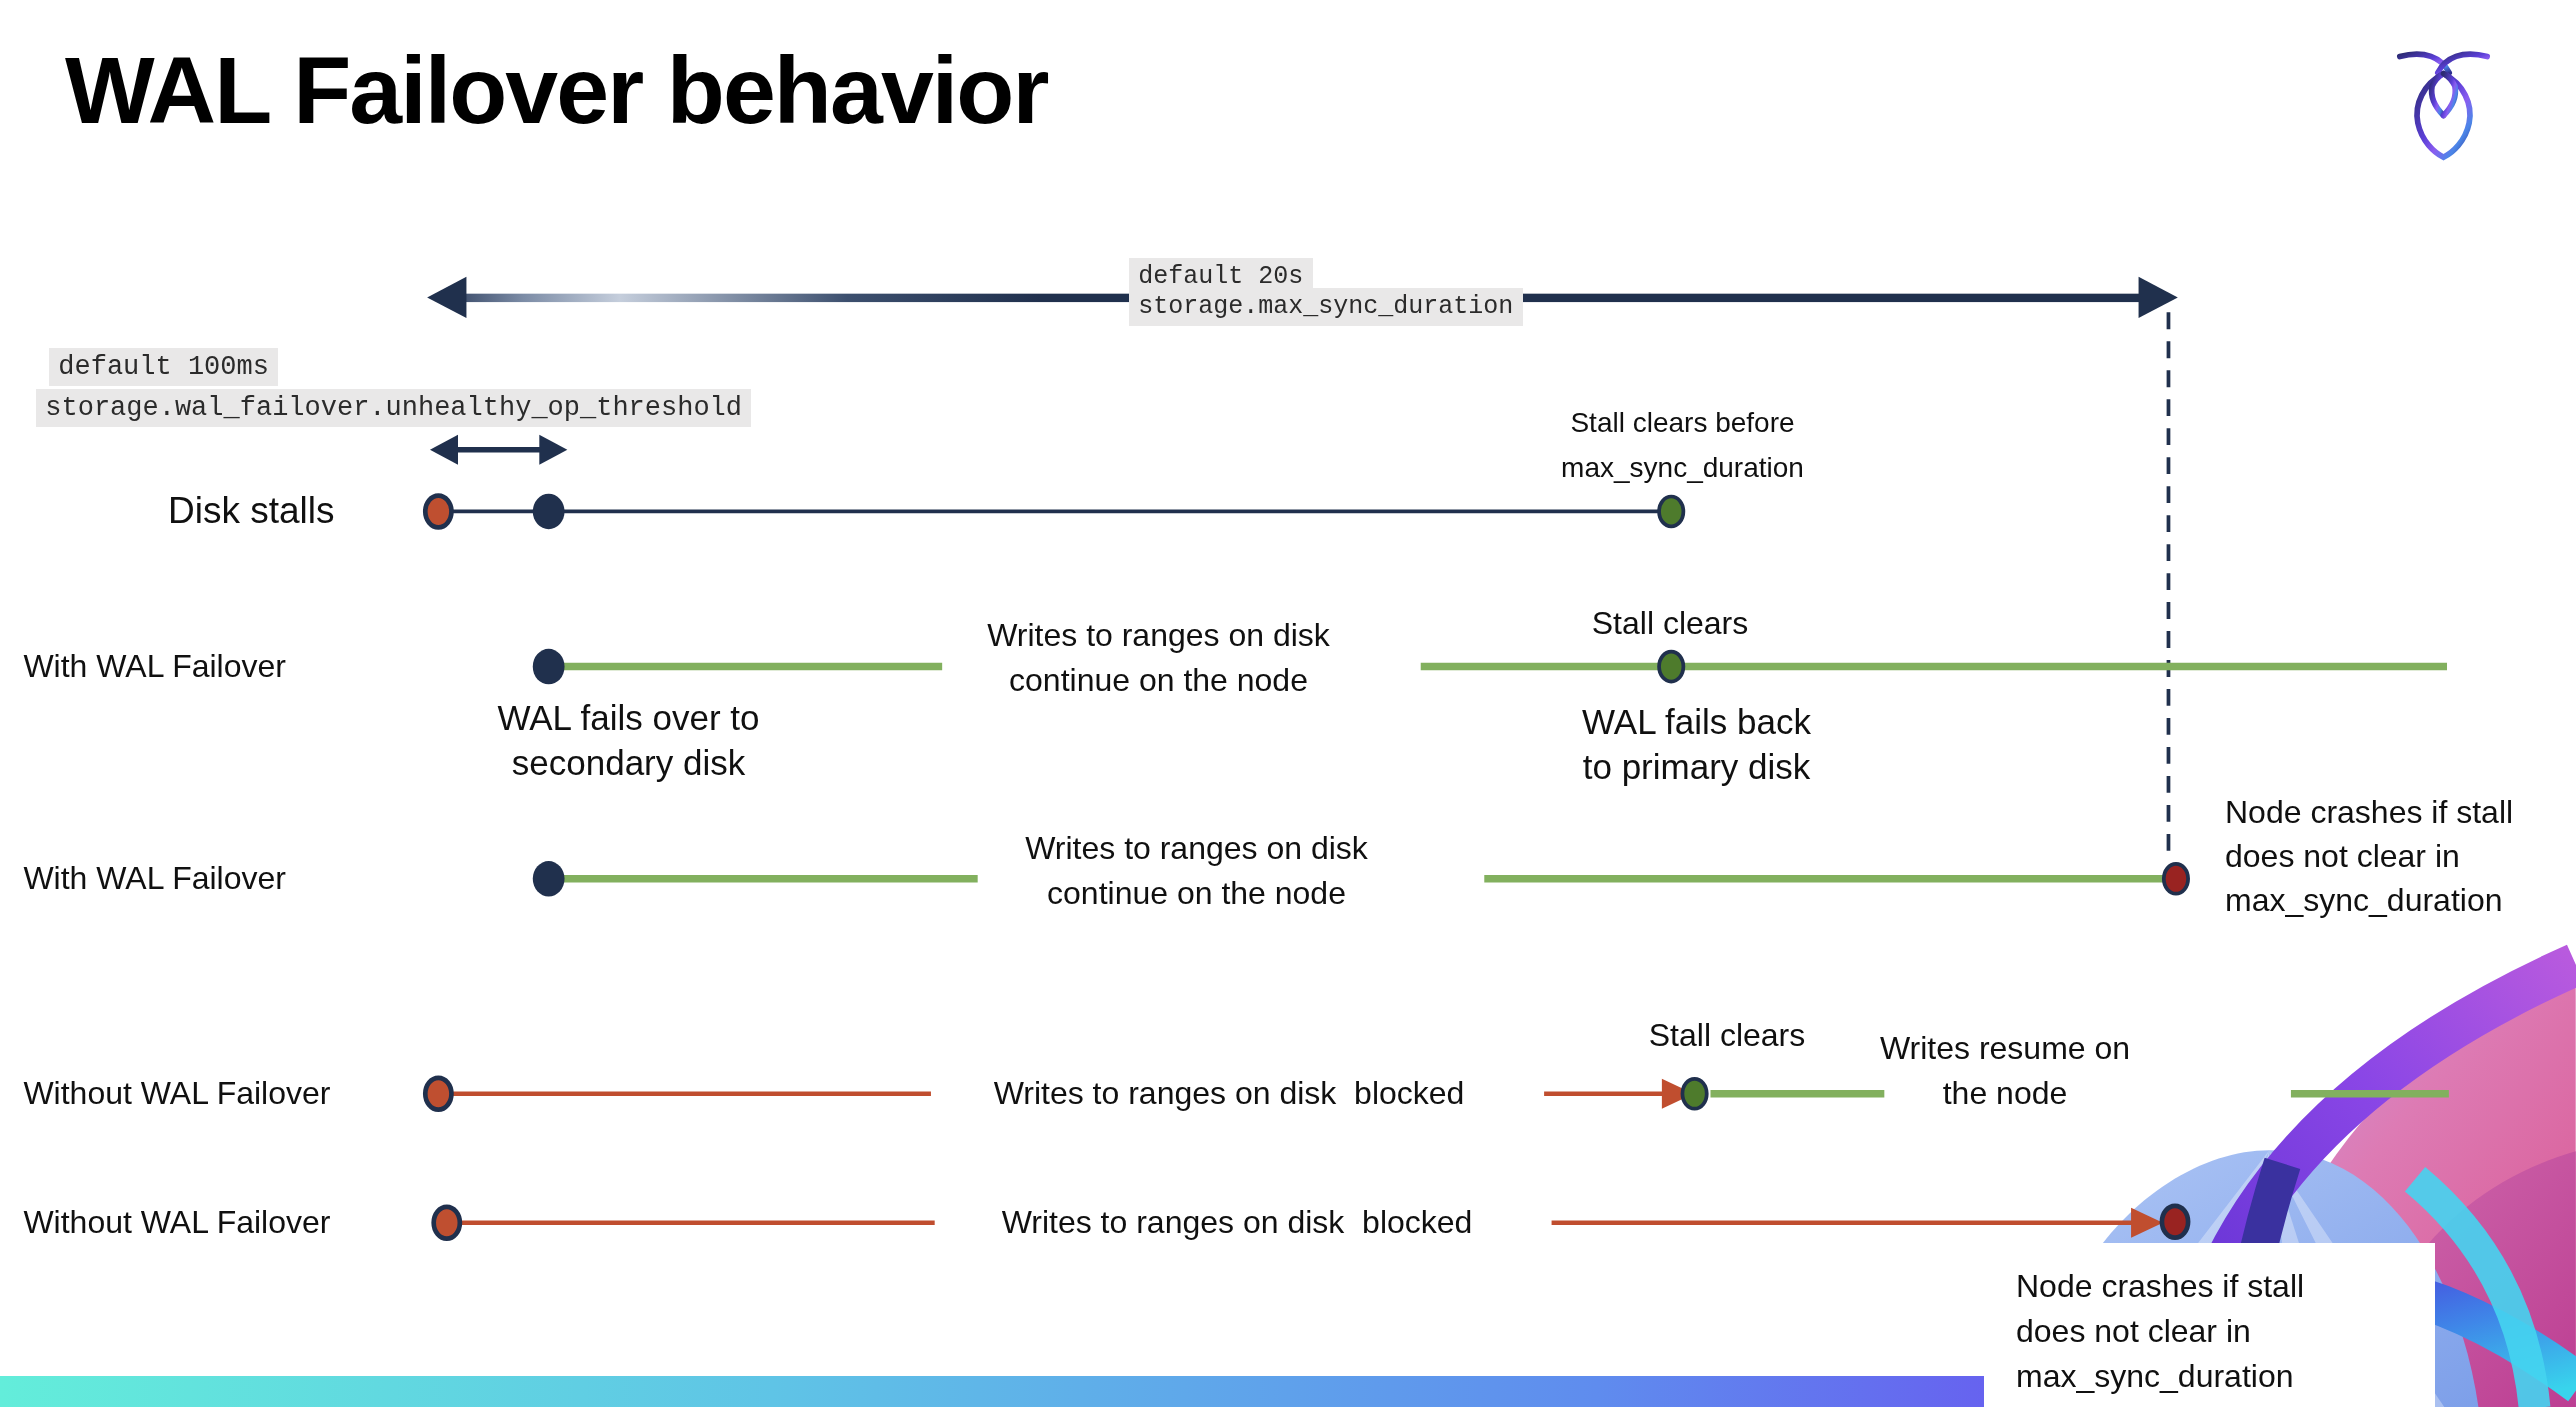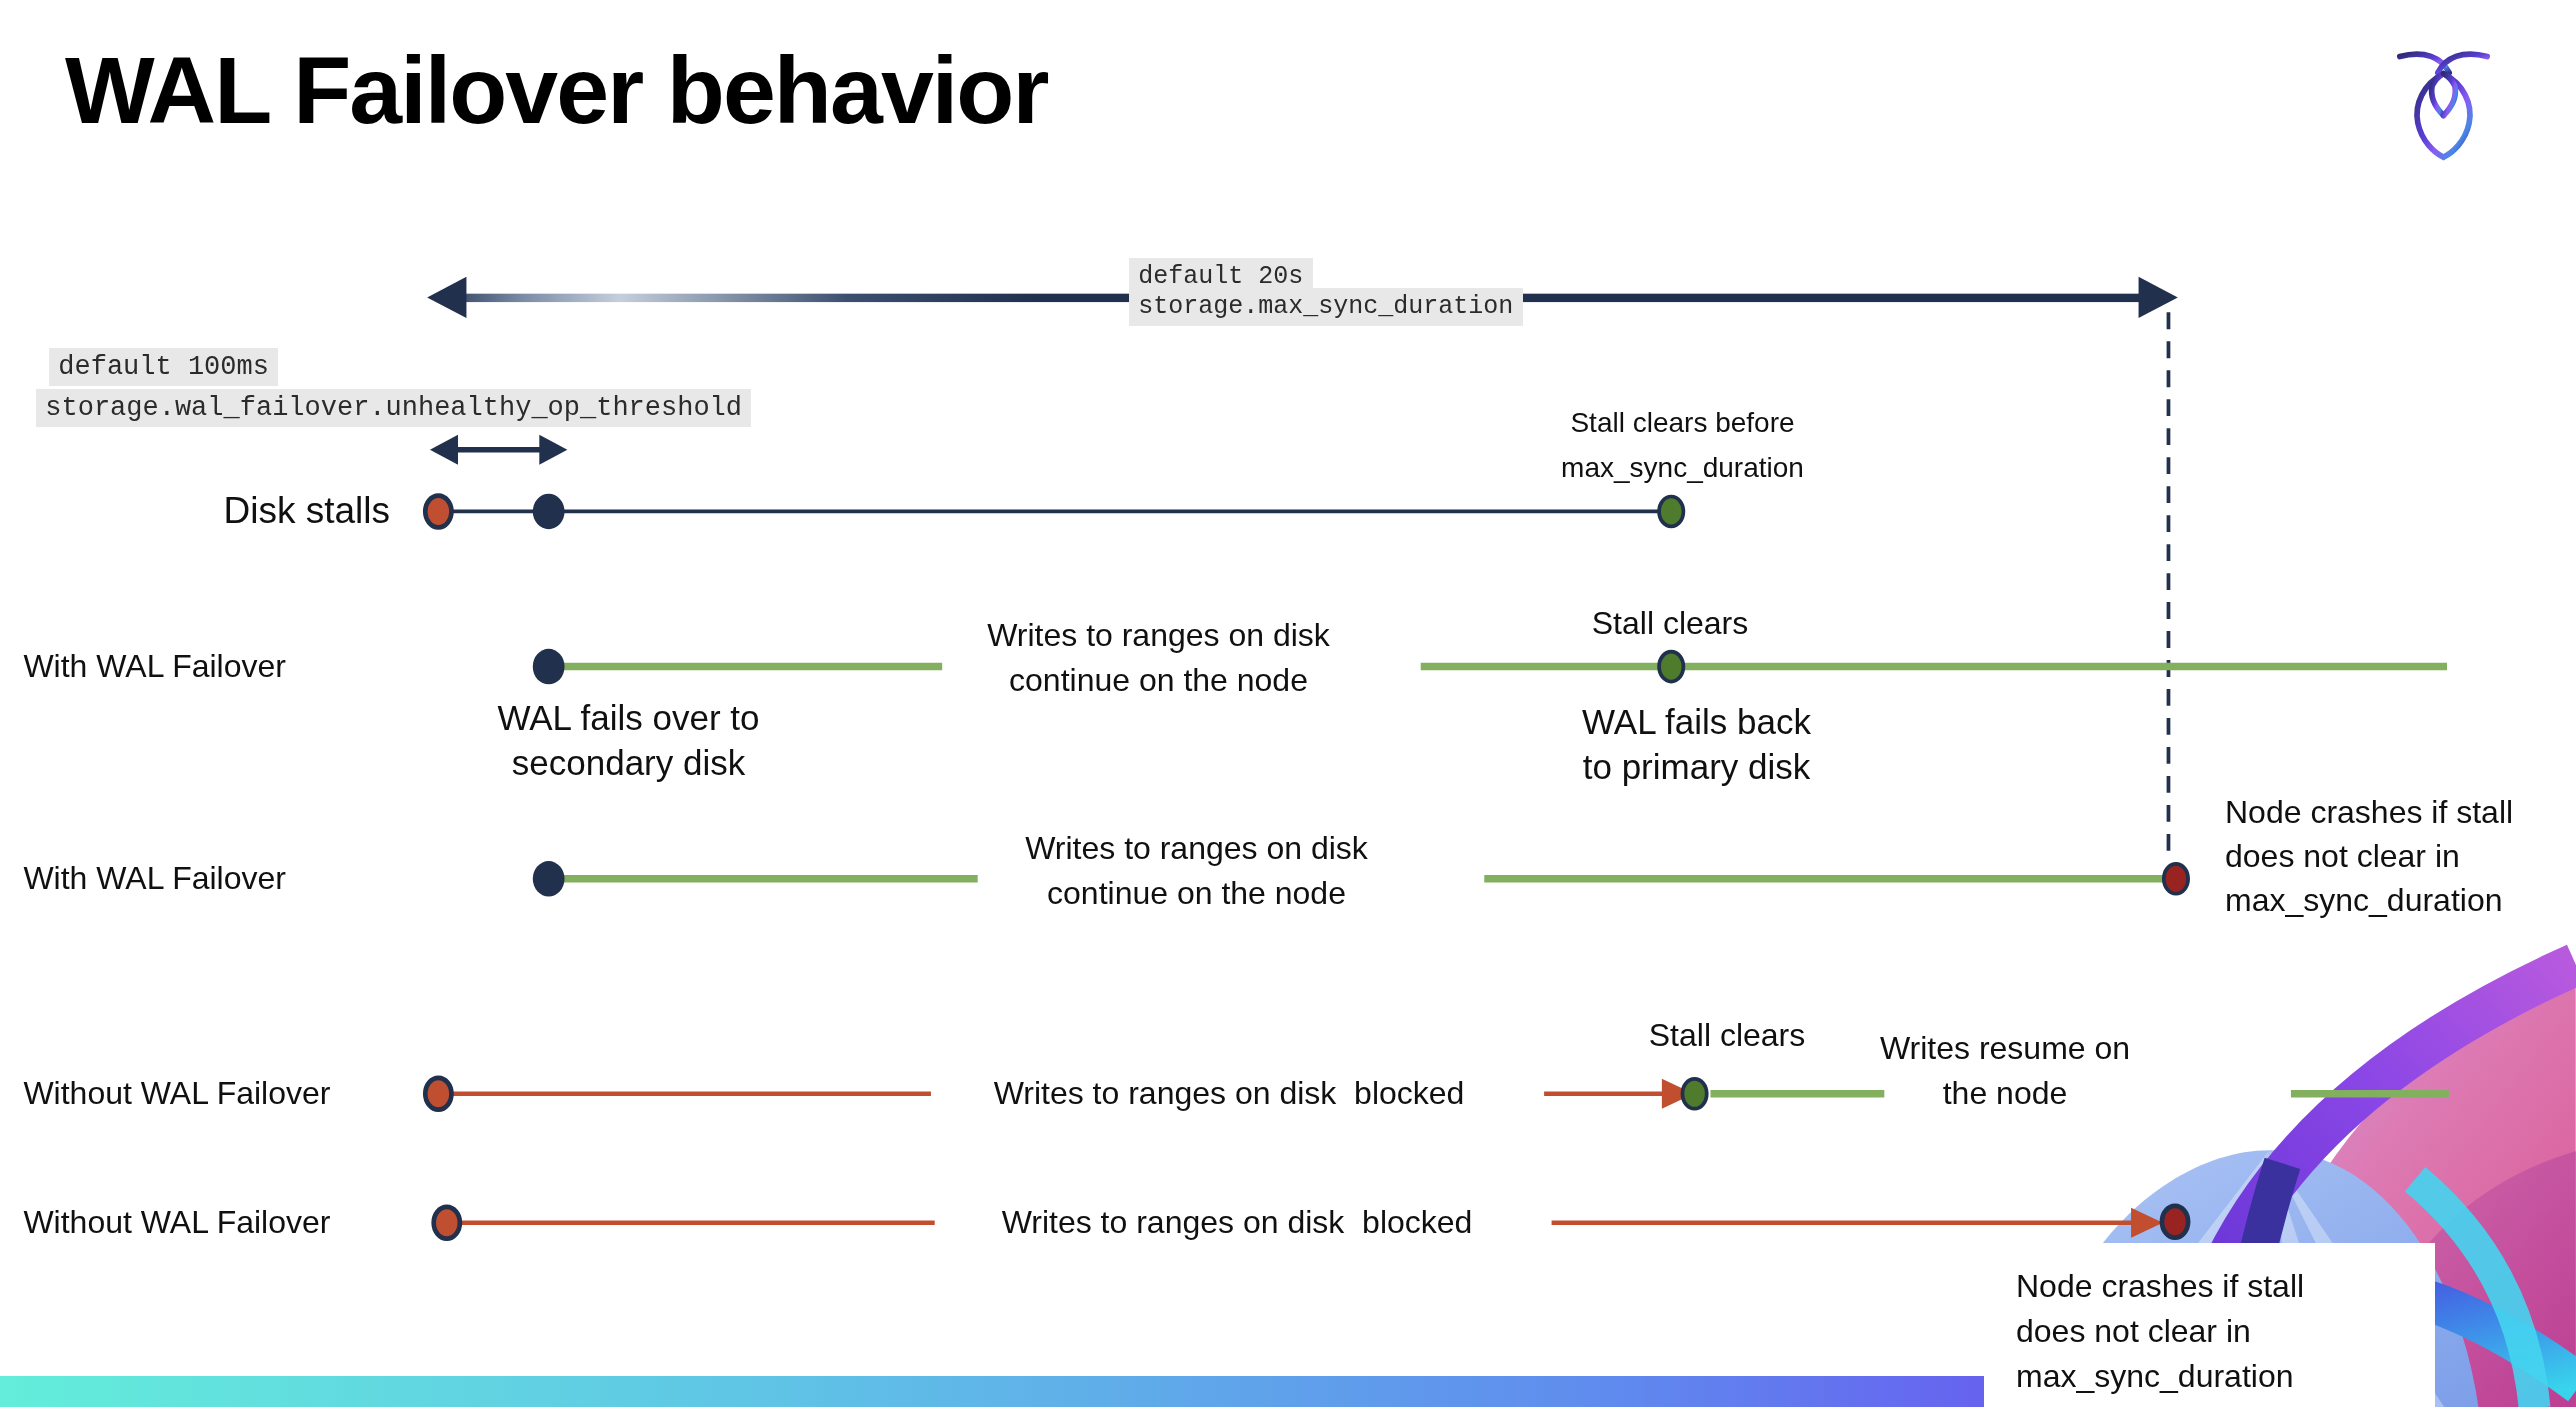--- a/index.html
+++ b/index.html
@@ -14,21 +14,21 @@
   }
   .code{
     position:absolute;font-family:"Liberation Mono","DejaVu Sans Mono",monospace;
     font-size:25px;line-height:32px;color:#2b2b2b;background:#e9e8e8;padding:2.8px 9.3px;white-space:pre;text-align:center;
   }
   .code.big{font-size:27px;}
   .note{
     position:absolute;font-size:32px;line-height:45px;color:#101010;white-space:pre-line;
   }
   .center{text-align:center;}
-  .right{text-align:right;}
+  .right{}
   .rowlabel{font-size:32px;}
   .crashbox{
     position:absolute;left:1984px;top:1243px;width:451px;height:165px;background:#ffffff;
     padding:20.6px 0 0 32px;box-sizing:border-box;z-index:6;
   }
   .bottombar{
     position:absolute;left:0;top:1376px;width:2576px;height:32px;z-index:1;
     background:linear-gradient(90deg,#63edda 0%,#5fc4e6 30%,#5f8cee 62%,#6a4df0 85%,#6b3bf2 100%);
   }
   .artwork{position:absolute;right:0;bottom:0;width:617px;height:495px;z-index:2;pointer-events:none;}

